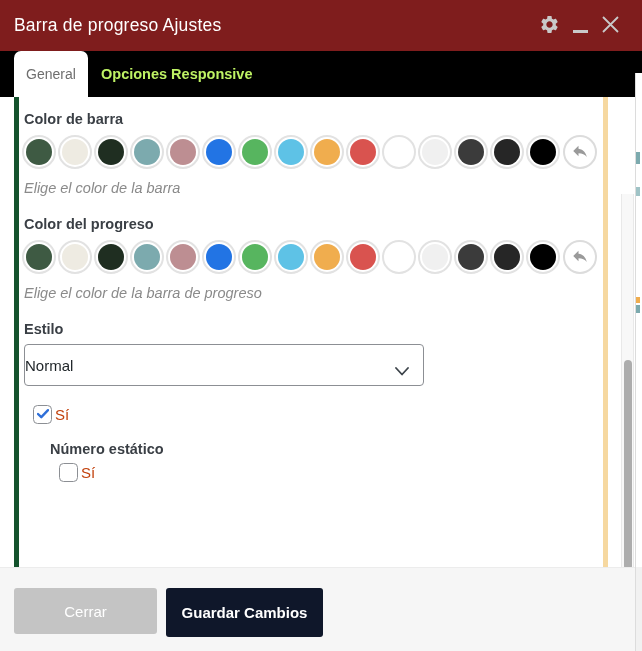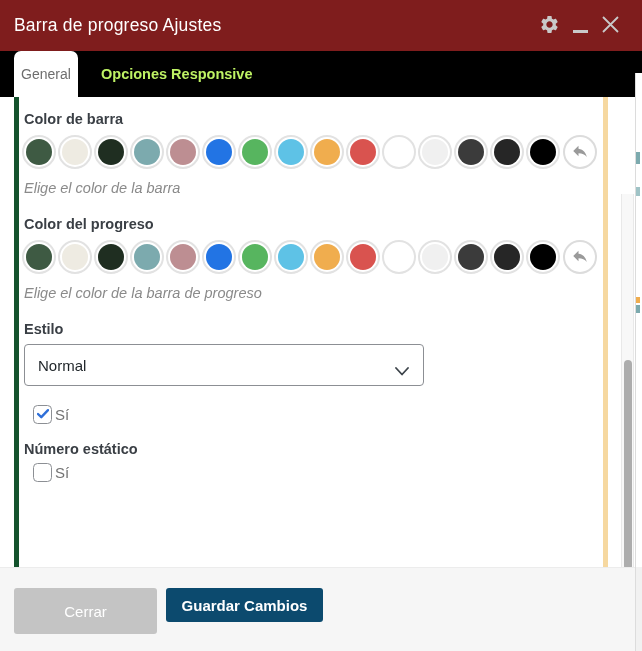--- a/index.html
+++ b/index.html
@@ -8,70 +8,70 @@
 
   
   .modal-header { position:absolute; left:0; top:0; width:642px; height:51px; background:#7f1d1d; display:flex; align-items:center; }
   .modal-title { color:#fff; font-size:17.5px; font-weight:500; margin-left:14px; letter-spacing:.2px; }
   .header-actions { position:absolute; right:22px; top:0; height:51px; display:flex; align-items:center; gap:13px; }
   .icon-btn { display:flex; align-items:center; justify-content:center; cursor:pointer; background:none; border:none; }
   .minimize-bar { width:15px; height:2.5px; background:#c9c9c9; margin-top:12px; }
 
   
   .tabbar { position:absolute; left:0; top:51px; width:642px; height:46px; background:#000; }
-  .tab-active { position:absolute; left:14px; top:0; width:64px; height:46px; background:#fff; border-radius:7px 7px 0 0; display:flex; align-items:center; justify-content:center; font-size:14px; color:#6e6e6e; }
+  .tab-active { position:absolute; left:14px; top:0; width:74px; height:46px; background:#fff; border-radius:7px 7px 0 0; display:flex; align-items:center; justify-content:center; font-size:14px; color:#6e6e6e; }
   .tab-inactive { position:absolute; left:101px; top:0; height:46px; display:flex; align-items:center; color:#bef264; font-size:14.5px; font-weight:700; cursor:pointer; }
 
   
   .content { position:absolute; left:0; top:97px; width:642px; height:470px; background:#fff; }
   .panel { position:absolute; left:14px; top:0; width:594px; height:470px; border-left:5px solid #14532d; border-right:5px solid #f6d8a0; padding:13px 6px 0 5px; overflow:hidden; }
 
   .field { margin-top:18px; }
   .field.first { margin-top:0; }
-  .field.static-num { margin-top:16px; }
+  .field.static-num { margin-top:16px;margin-left:26px; }
   .field-label { font-size:14.5px; line-height:18px; font-weight:700; color:#3a3f45; }
   .help { font-style:italic; font-size:14.5px; line-height:18px; color:#8a8a8a; margin-top:10px; }
   .field-style .help { margin-top:11px; }
 
   
   .swatch-row { display:flex; align-items:center; gap:2px; margin-top:7px; margin-left:-2px; }
   .swatch { width:34px; height:34px; border-radius:50%; border:2px solid #e2e2e2; background:#fff; display:flex; align-items:center; justify-content:center; flex:0 0 auto; cursor:pointer; }
   .swatch-color { width:26px; height:26px; border-radius:50%; }
   .undo-btn { width:34px; height:34px; border-radius:50%; border:2px solid #dcdcdc; background:#fff; display:flex; align-items:center; justify-content:center; cursor:pointer; margin-left:1px; }
 
   
   .select-box { position:relative; width:400px; height:42px; border:1px solid #8c8f94; border-radius:4px; background:#fff; margin-top:6px; display:flex; align-items:center; cursor:pointer; }
-  .select-value { font-size:15px; color:#1d2327; margin-left:13px; }
+  .select-value { font-size:15px; color:#1d2327; }
   .select-chevron { position:absolute; right:14px; top:17px; }
 
   
   .checkbox-row { display:flex; align-items:center; margin-top:4px; margin-left:9px; height:20px; }
   .checkbox { width:19px; height:19px; border:1.5px solid #8c8f94; border-radius:4.5px; background:#fff; display:flex; align-items:center; justify-content:center; cursor:pointer; }
   .checkbox .tick { display:none; }
   .checkbox.checked .tick { display:block; }
-  .checkbox-label { font-size:15px; color:#737373; margin-left:3px; }
+  .checkbox-label { font-size:15px; color:#c2410c; margin-left:3px; }
 
   
   .scrollbar { position:absolute; left:621px; top:97px; width:13px; height:470px; background:#f8f8f8; border-left:1px solid #e9e9e9; border-right:1px solid #e9e9e9; }
   .scroll-thumb { position:absolute; left:2px; width:8px; top:166px; height:210px; background:#adadad; border-radius:4px; }
 
   
   .right-sliver { position:absolute; left:635px; top:73px; width:7px; height:578px; background:#fff; border-left:1px solid #dcdcdc; }
   .right-sliver .speck { position:absolute; left:0; width:4px; }
   .speck1 { top:79px; height:12px; background:#7caaae; }
   .speck2 { top:114px; height:9px; background:#9fc3c6; }
   .speck3 { top:224px; height:6px; background:#f0ad4e; }
   .speck4 { top:232px; height:8px; background:#7caaae; }
   .sliver-footer { position:absolute; left:0; top:494px; width:7px; height:84px; background:#f1f1f1; }
 
   
   .modal-footer { position:absolute; left:0; top:567px; width:635px; height:84px; background:#f6f6f6; border-top:1px solid #ececec; display:flex; align-items:flex-start; padding:20px 0 0 14px; gap:9px; }
   .btn { border:none; border-radius:3px; color:#fff; font-size:15px; font-family:"Liberation Sans", sans-serif; cursor:pointer; }
   .btn-close { width:143px; height:46px; background:#c4c4c4; font-weight:400; }
-  .btn-save { width:157px; height:34px; background:#0c4a6e; font-weight:700;text-align:center; }
+  .btn-save { width:157px; height:49px; background:#0f172a; font-weight:700;text-align:center; }
 </style>
 </head>
 <body>
 
 <div class="modal-header">
   <div class="modal-title">Barra de progreso Ajustes</div>
   <div class="header-actions">
     <button class="icon-btn">
       <span>
         <svg width="21" height="21" viewBox="0 0 24 24">

